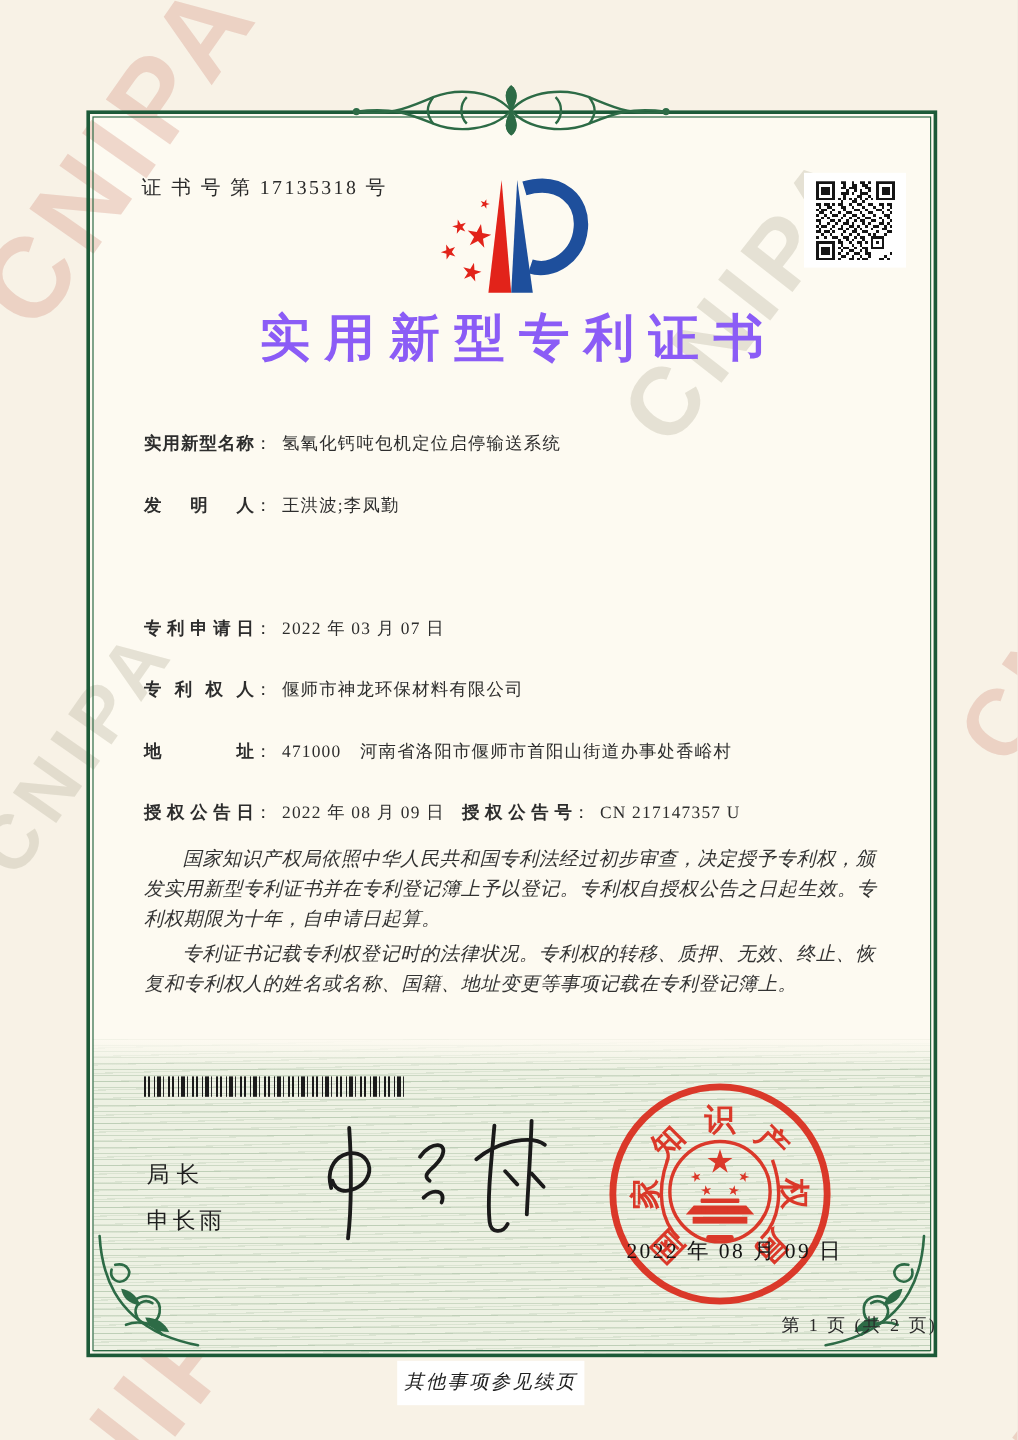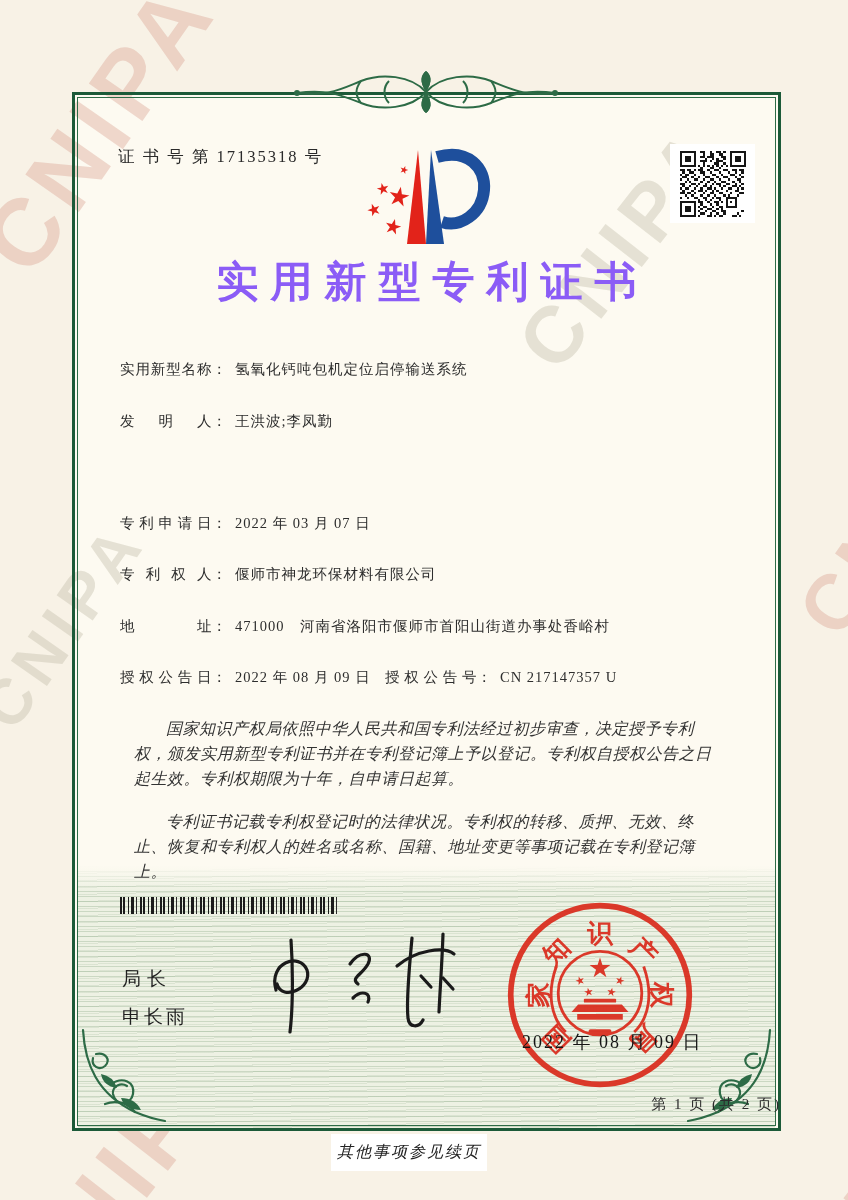--- a/index.html
+++ b/index.html
@@ -20,26 +20,26 @@
     background-color:#edf1e3;
     background-image:repeating-linear-gradient(180deg,rgba(124,158,120,0.30) 0 1px,rgba(0,0,0,0) 1px 5px),
                      repeating-linear-gradient(178.5deg,rgba(124,158,120,0.16) 0 1px,rgba(0,0,0,0) 1px 7px);}
   .guilloche-fade{position:absolute;left:0;top:0;width:100%;height:26px;background:linear-gradient(180deg,#fdfaf1 0%,rgba(253,250,241,0) 100%);}
   
   .cert-no{position:absolute;left:118px;top:146px;font-size:16.5px;letter-spacing:2px;color:#2a2a2a;z-index:4;}
   .title{position:absolute;left:72px;top:254px;width:709px;text-align:center;font-size:42px;font-weight:bold;letter-spacing:12px;text-indent:12px;color:#8b5cf6;z-index:4;}
   .logo{position:absolute;left:352px;top:140px;z-index:4;}
   .qr-box{position:absolute;left:670px;top:144px;width:85px;height:79px;background:#fff;z-index:4;display:flex;align-items:center;justify-content:center;}
   .field-row{position:absolute;left:120px;font-size:14.5px;letter-spacing:0.5px;color:#2d2d2d;z-index:4;width:560px;}
-  .flabel{display:inline-block;width:92px;text-align:justify;text-align-last:justify;vertical-align:top;}
+  .flabel{display:inline-block;width:92px;text-align:justify;text-align-last:justify;vertical-align:top;font-weight:bold;}
   .fcolon{display:inline-block;margin-right:8px;}
   .fvalue{letter-spacing:1px;}
   .pair2{position:absolute;left:265px;top:0;width:300px;}
   .body-text{position:absolute;left:116px;top:700px;width:624px;z-index:4;color:#333;font-size:16px;line-height:25px;font-style:italic;}
-  .body-text p{margin:18px;text-indent:2em;letter-spacing:0.5px;font-family:Liberation Mono, monospace;}
+  .body-text p{margin:4px;text-indent:2em;letter-spacing:0.5px;}
   .barcode{position:absolute;left:120px;top:897px;width:218px;height:17px;z-index:4;
     background:repeating-linear-gradient(90deg,#1b1b1b 0 2px,rgba(0,0,0,0) 2px 3px,#1b1b1b 3px 5px,rgba(0,0,0,0) 5px 8px,#1b1b1b 8px 9px,rgba(0,0,0,0) 9px 11px,#1b1b1b 11px 14px,rgba(0,0,0,0) 14px 16px,#2a2a2a 16px 17px,rgba(0,0,0,0) 17px 20px);}
   .director-title{position:absolute;left:122px;top:966px;font-size:19px;letter-spacing:6px;color:#1f1f1f;z-index:4;}
   .director-name{position:absolute;left:122px;top:1004px;font-size:19px;letter-spacing:3px;color:#1f1f1f;z-index:4;}
   .signature{position:absolute;left:250px;top:880px;z-index:5;}
   .seal{position:absolute;left:505px;top:900px;width:190px;height:190px;z-index:4;}
   .seal-date{position:absolute;left:522px;top:1030px;font-size:18px;letter-spacing:2px;color:#141414;z-index:5;white-space:nowrap;}
   .page-info{position:absolute;left:72px;top:1095px;width:709px;text-align:right;font-size:15px;letter-spacing:2px;color:#2b2b2b;z-index:4;}
   .footer-note{position:absolute;left:331px;top:1134px;background:#ffffff;padding:8px 6px;font-size:16px;font-style:italic;letter-spacing:2px;color:#222;z-index:4;}
 </style>

